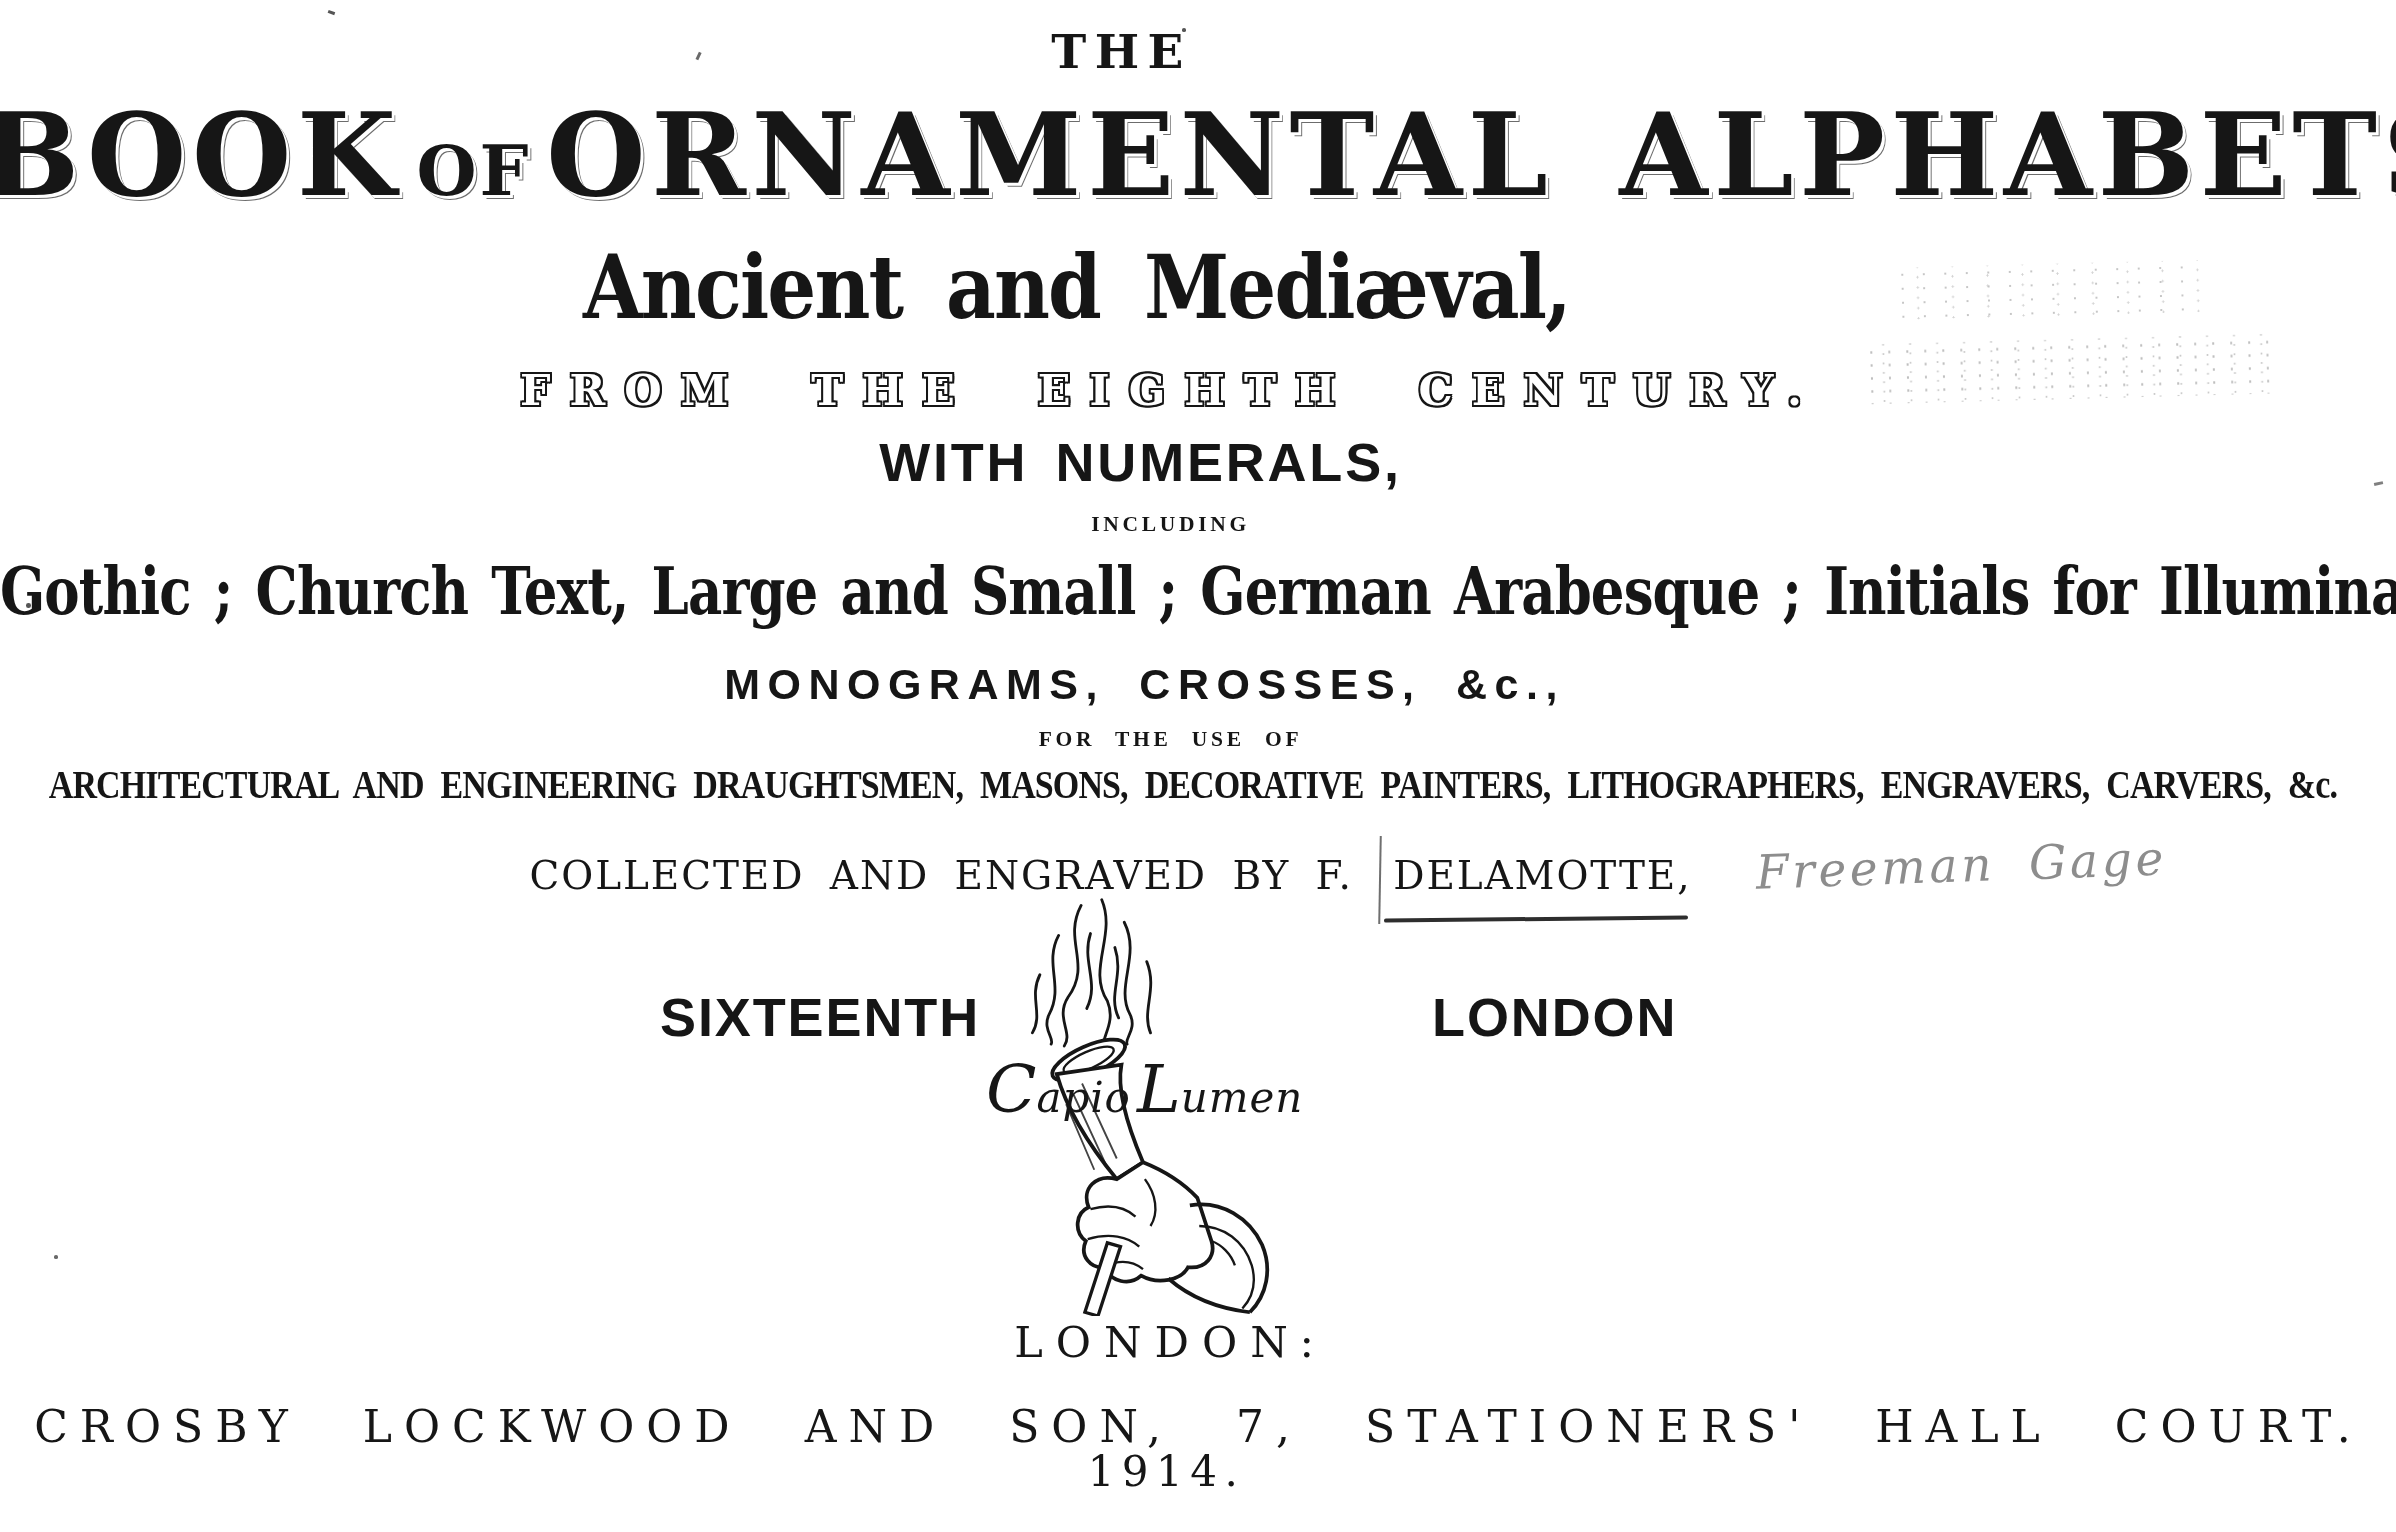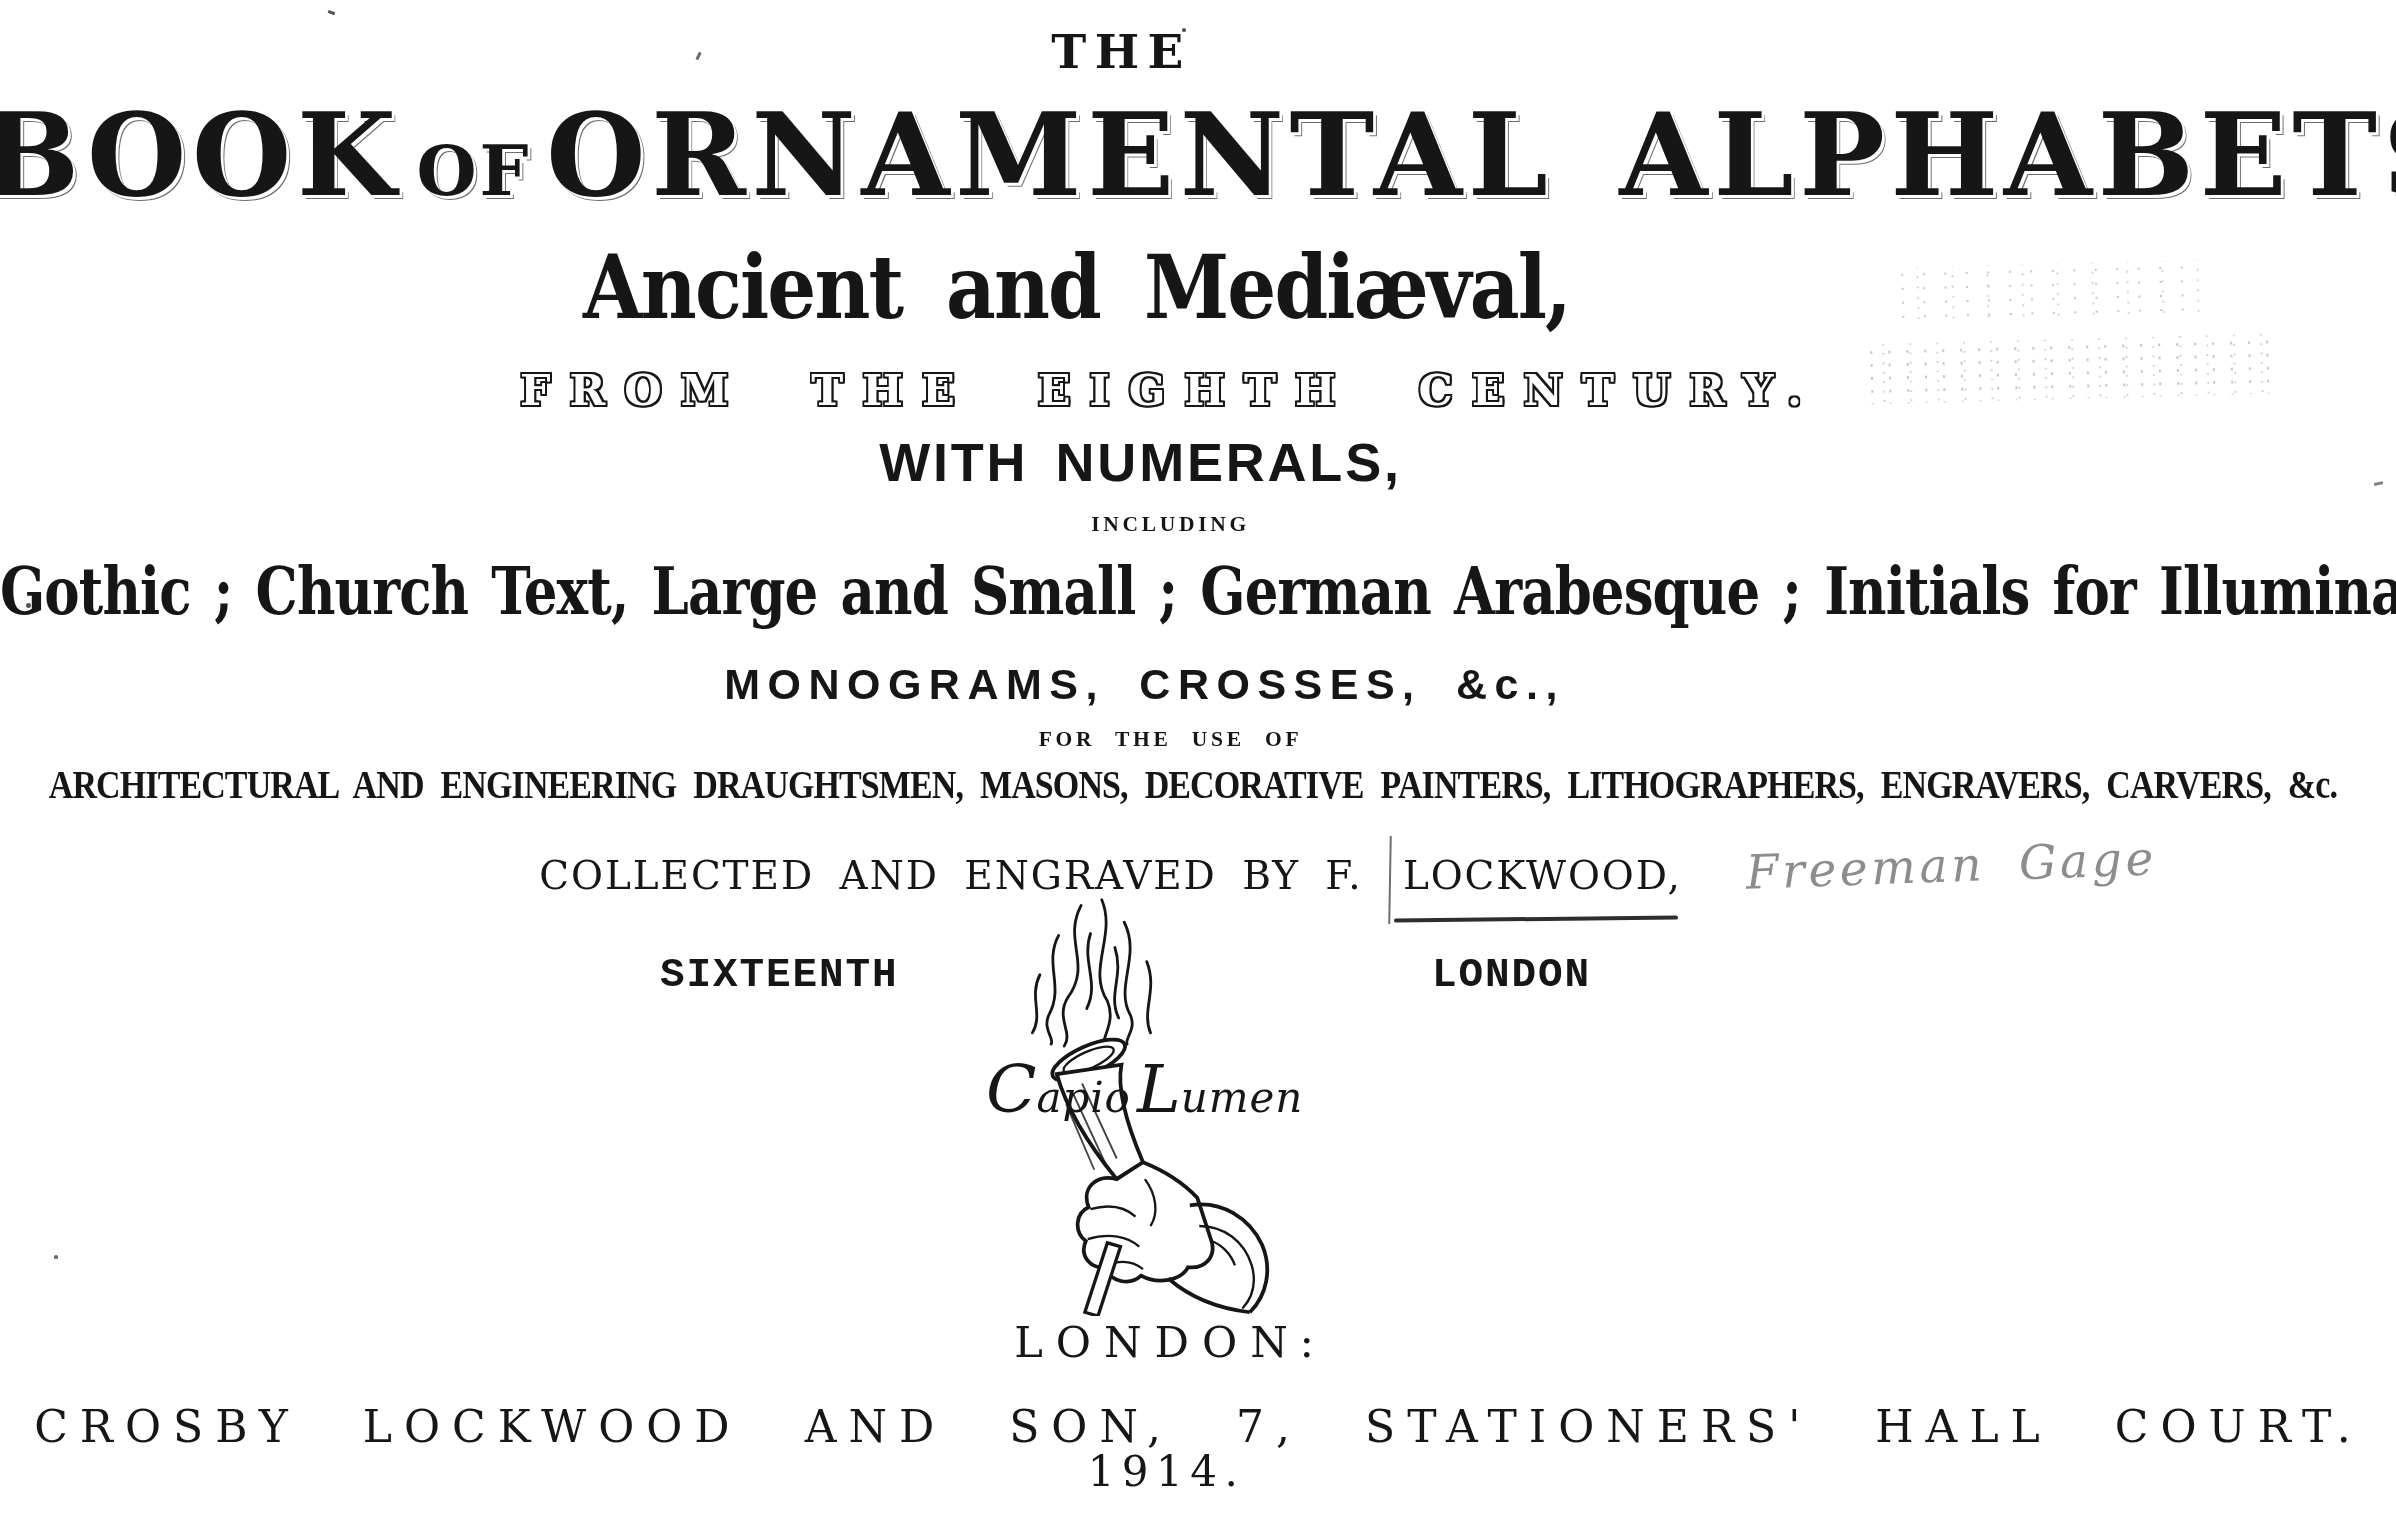--- a/index.html
+++ b/index.html
@@ -70,22 +70,22 @@
   .r-credit{top:845px;font-size:39px;letter-spacing:1.9px;word-spacing:11.2px;transform:translateX(150px);}
   .delamotte{position:relative;display:inline-block;margin-left:15px;}
   .delamotte::before{content:"";position:absolute;left:-14px;top:-17px;height:88px;width:1.9px;
     background:#6f6f6f;transform:rotate(1deg);}
   .delamotte::after{content:"";position:absolute;left:-9.4px;bottom:-22.5px;width:102%;height:3.7px;
     background:#2e2e2e;border-radius:1.9px;transform:rotate(-.6deg);}
   .hand{display:inline-block;margin-left:39px;font-style:italic;font-size:47px;color:#8d8d8d;
     letter-spacing:3.7px;word-spacing:15px;transform:rotate(-2deg) translateY(-7.5px);}
 
   
-  .edition-word{position:absolute;top:952px;font-family:Liberation Mono, monospace;
-    font-size:41px;font-weight:bold;letter-spacing:1.9px;}
+  .edition-word{position:absolute;top:986px;font-family:Liberation Sans, sans-serif;
+    font-size:54px;font-weight:bold;letter-spacing:1.9px;}
   .ed-left{left:660px;}
   .ed-right{left:1432px;}
 
   
   .torch{position:absolute;left:976px;top:896px;width:319px;height:420px;}
   .motto{position:absolute;display:flex;align-items:baseline;font-style:italic;color:#161616;}
   .motto-initial{font-size:66px;line-height:1;}
   .motto-rest{font-size:42px;letter-spacing:0.9px;}
   .m-left{left:986px;top:1057px;}
   .m-right{left:1137px;top:1057px;}
@@ -127,21 +127,21 @@
 <div class="row r-gothic">Gothic ; Church Text, Large and Small ; German Arabesque ; Initials for Illumination,</div>
 
 <div class="row r-monograms">MONOGRAMS, CROSSES, &amp;c.,</div>
 
 <div class="row r-foruse">FOR THE USE OF</div>
 
 <div class="row r-audience">ARCHITECTURAL AND ENGINEERING DRAUGHTSMEN, MASONS, DECORATIVE PAINTERS, LITHOGRAPHERS, ENGRAVERS, CARVERS, &amp;c.</div>
 
 <div class="row r-credit">
   <span>COLLECTED AND ENGRAVED BY F.</span>
-  <span class="delamotte">LOCKWOOD,</span>
+  <span class="delamotte">DELAMOTTE,</span>
   <span class="hand">Freeman Gage</span>
 </div>
 
 <div class="edition-word ed-left">SIXTEENTH</div>
 <div class="edition-word ed-right">LONDON</div>
 
 <svg class="torch" viewBox="0 0 340 448" xmlns="http://www.w3.org/2000/svg">
   <g fill="none" stroke="#161616" stroke-width="3" stroke-linecap="round">
     <path d="M112 10 C 92 48, 124 72, 98 108 C 84 130, 104 146, 94 160"></path>
     <path d="M134 4 C 150 42, 118 78, 140 112 C 150 136, 132 152, 136 163"></path>

